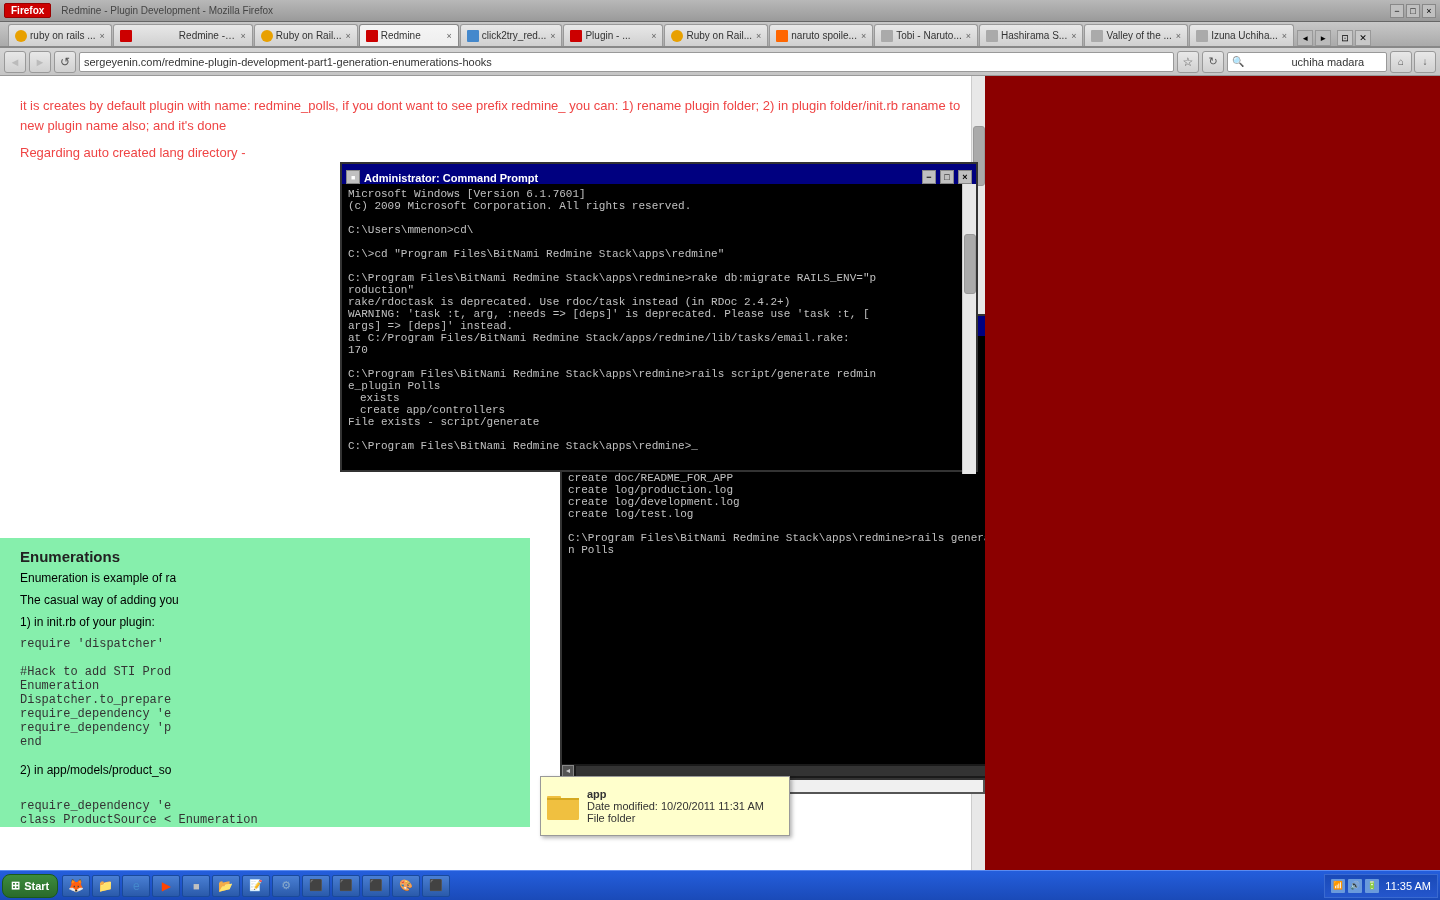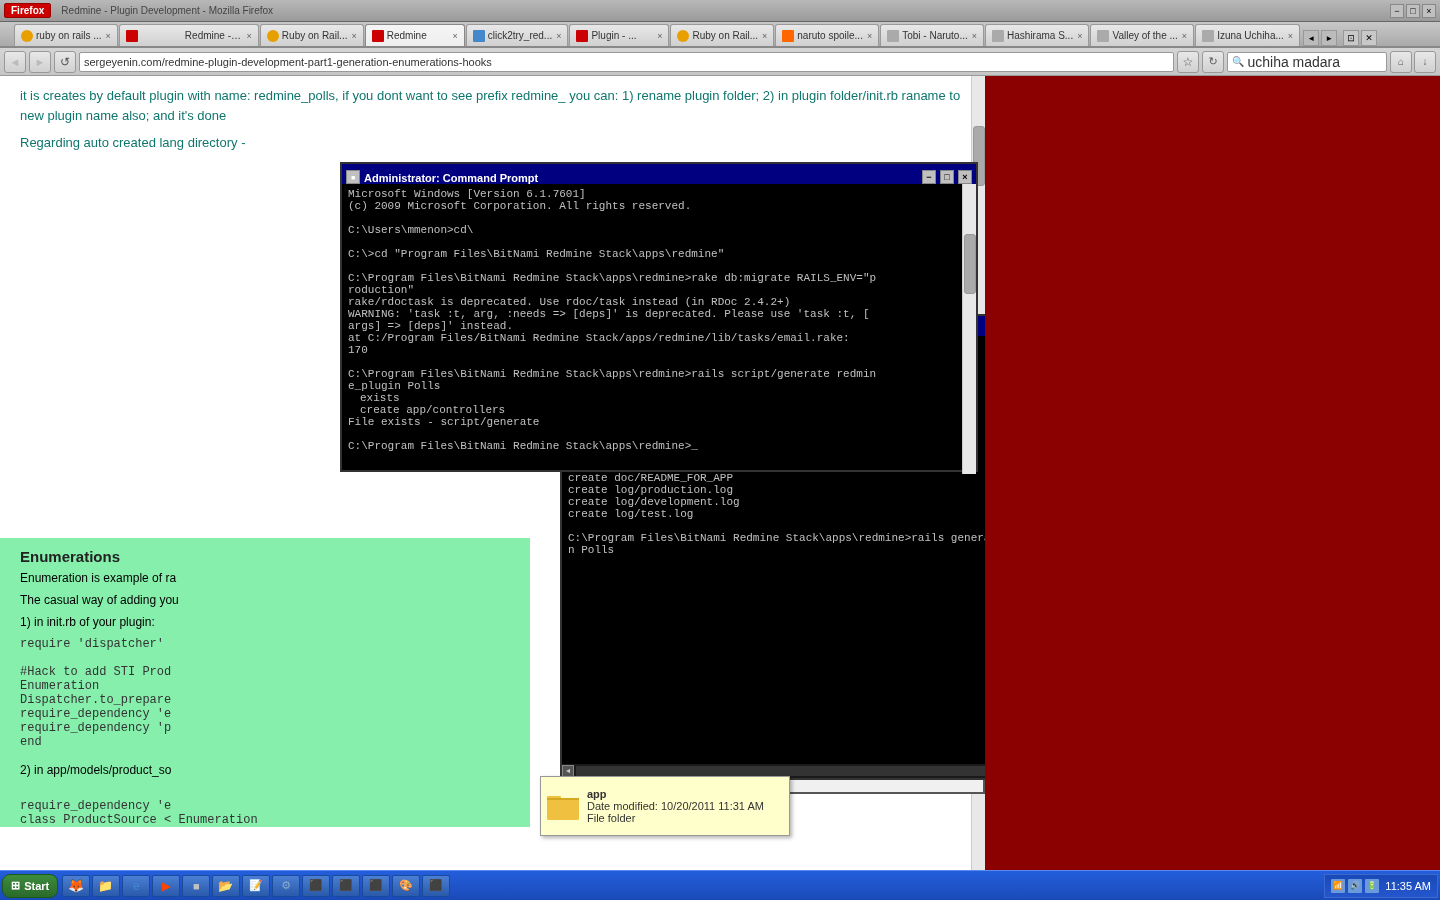--- a/index.html
+++ b/index.html
@@ -32,21 +32,21 @@
       margin-right: 6px;
       cursor: pointer;
     }
 
     
     .tab-bar {
       height: 26px;
       background: linear-gradient(to bottom, #c8c8c8, #aaaaaa);
       display: flex;
       align-items: flex-end;
-      padding-left: 14px;
+      padding-left: 8px;
       border-bottom: 2px solid #888;
       overflow: hidden;
     }
     .tab {
       height: 22px;
       min-width: 100px;
       max-width: 140px;
       background: linear-gradient(to bottom, #e8e8e8, #d0d0d0);
       border: 1px solid #999;
       border-bottom: none;
@@ -160,24 +160,24 @@
 
     
     .webpage {
       width: 985px;
       height: 820px;
       background: white;
       overflow: hidden;
       position: relative;
     }
     .webpage-inner {
-      padding: 10px 20px;
+      padding: 20px 20px;
       font-size: 13px;
       line-height: 1.5;
-      color: #0f766e;
+      color: #ef4444;
     }
     .webpage-text {
       margin-bottom: 8px;
     }
     .section-heading {
       font-size: 15px;
       font-weight: bold;
       color: #222;
       margin: 10px 0 6px 0;
     }
@@ -580,21 +580,21 @@
   <div class="nav-btn disabled">◄</div>
   <div class="nav-btn disabled">►</div>
   <div class="nav-btn" style="font-size:12px;">↺</div>
   <div class="url-bar">
     <span style="font-size:11px;overflow:hidden;white-space:nowrap;text-overflow:ellipsis;">sergeyenin.com/redmine-plugin-development-part1-generation-enumerations-hooks</span>
   </div>
   <div class="nav-btn" style="font-size:12px;">☆</div>
   <div class="nav-btn" style="font-size:11px;">↻</div>
   <div class="search-bar">
     <span style="color:#888;margin-right:3px;font-size:10px;">🔍</span>
-    <span style="font-size:14px;">uchiha madara</span>
+    <span style="font-size:11px;margin-left:44px;">uchiha madara</span>
   </div>
   <div class="toolbar-icons">
     <div class="toolbar-icon">⌂</div>
     <div class="toolbar-icon">↓</div>
   </div>
 </div>
 
 <div class="main-content">
 
   <div class="webpage">

